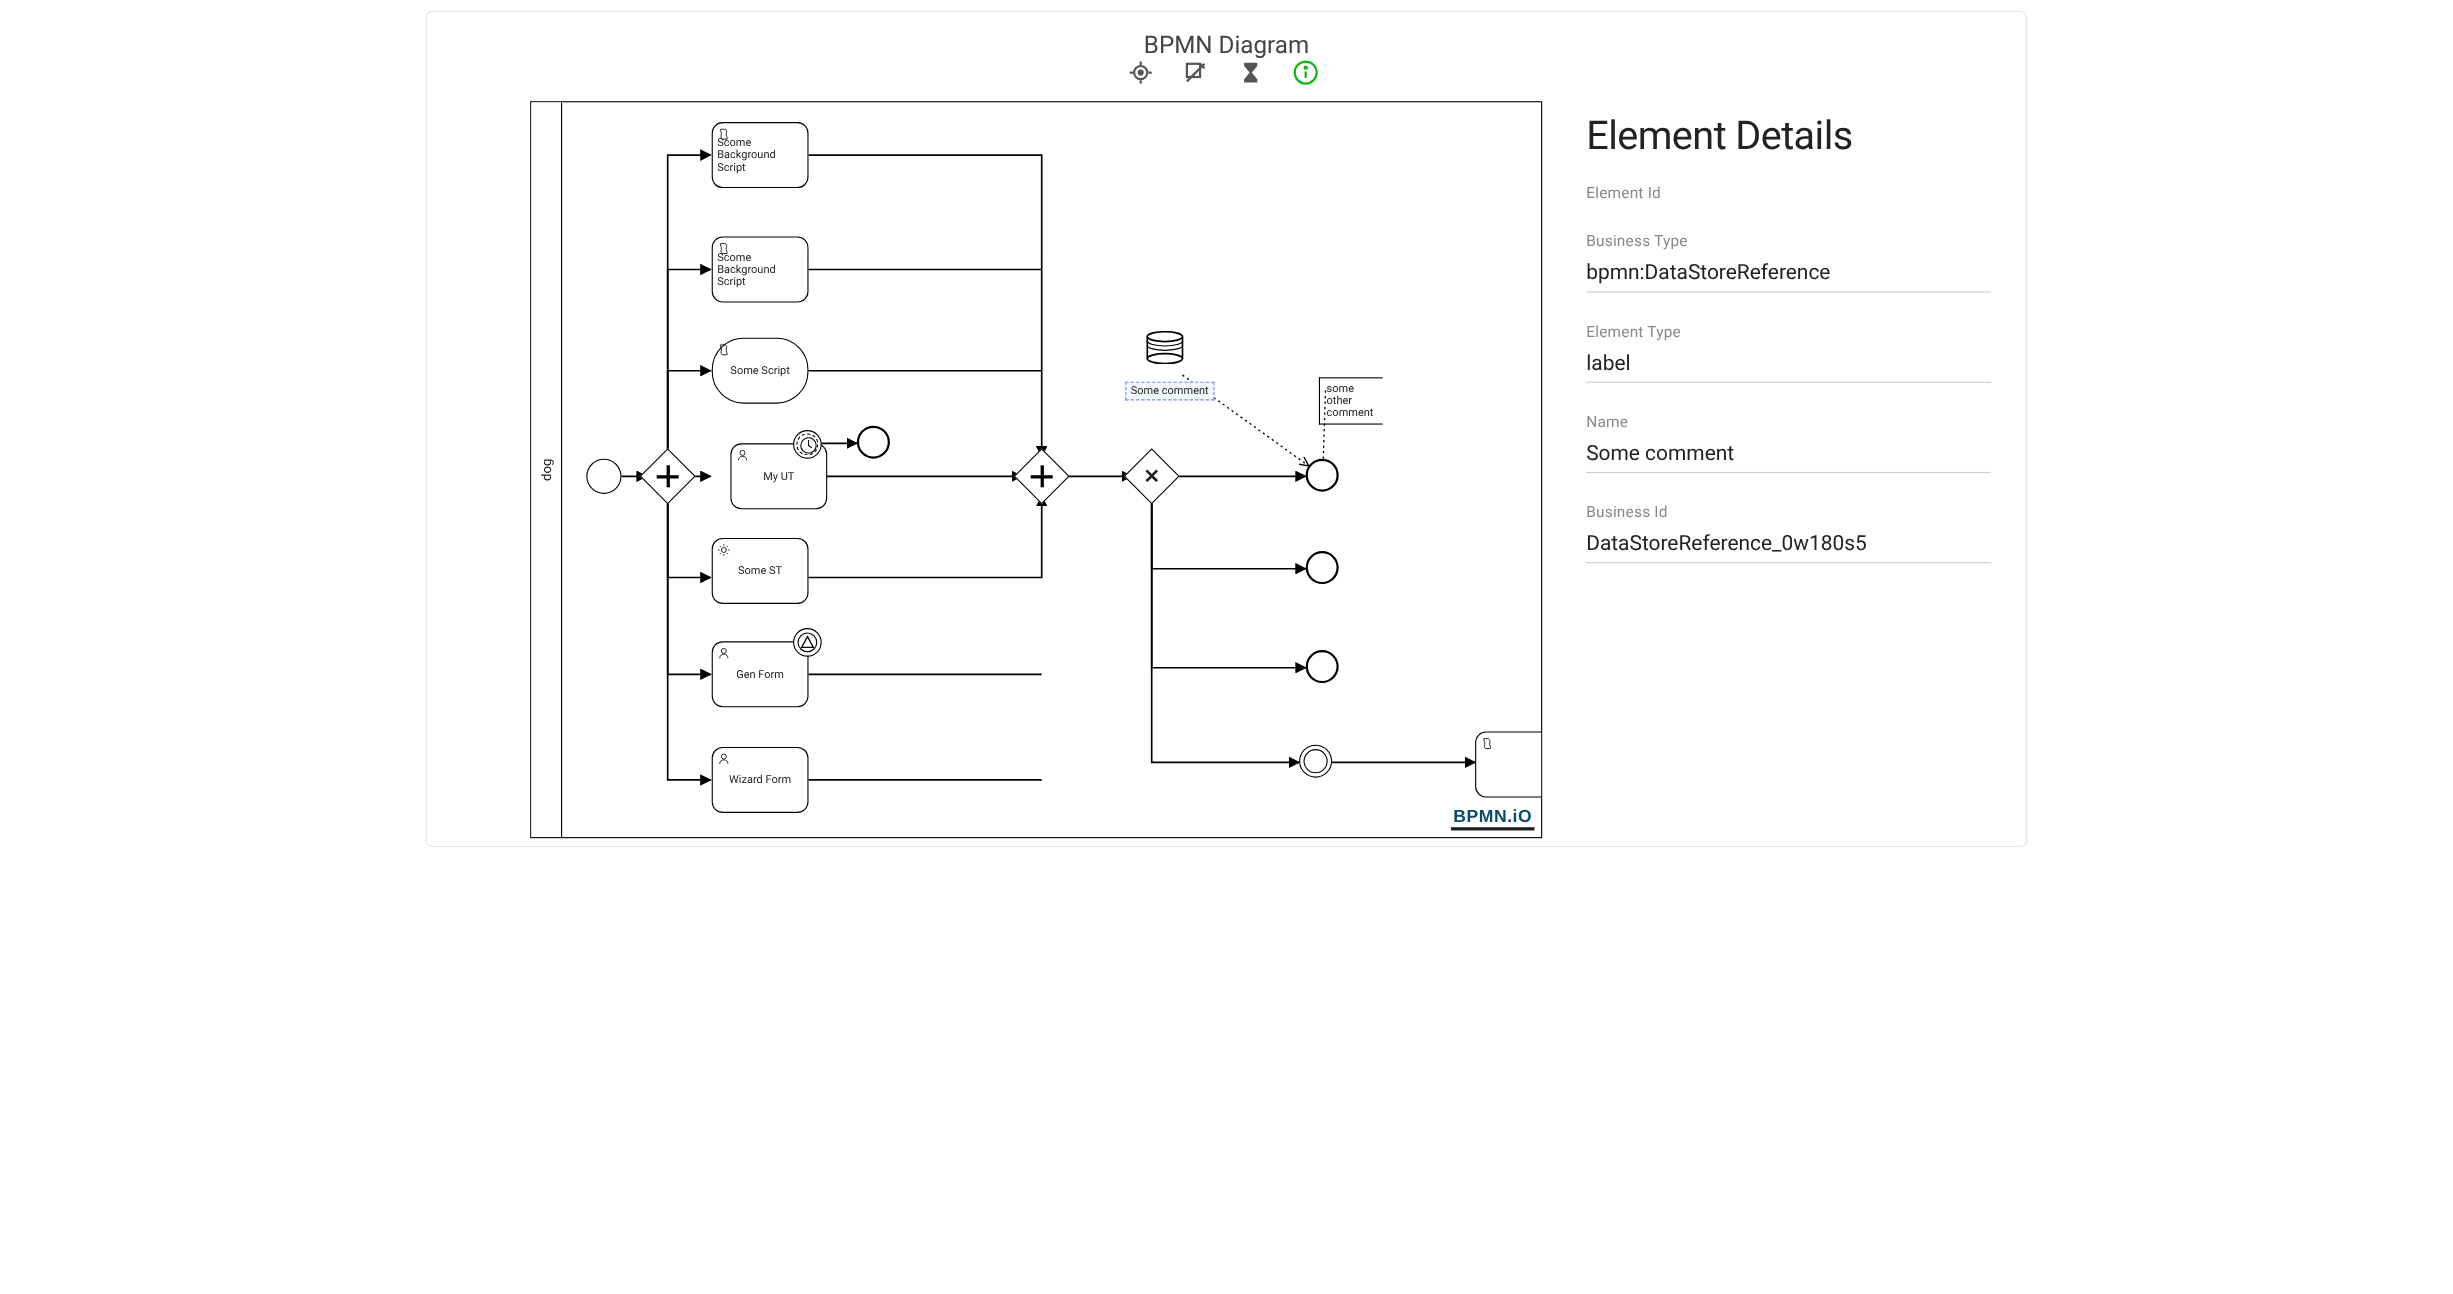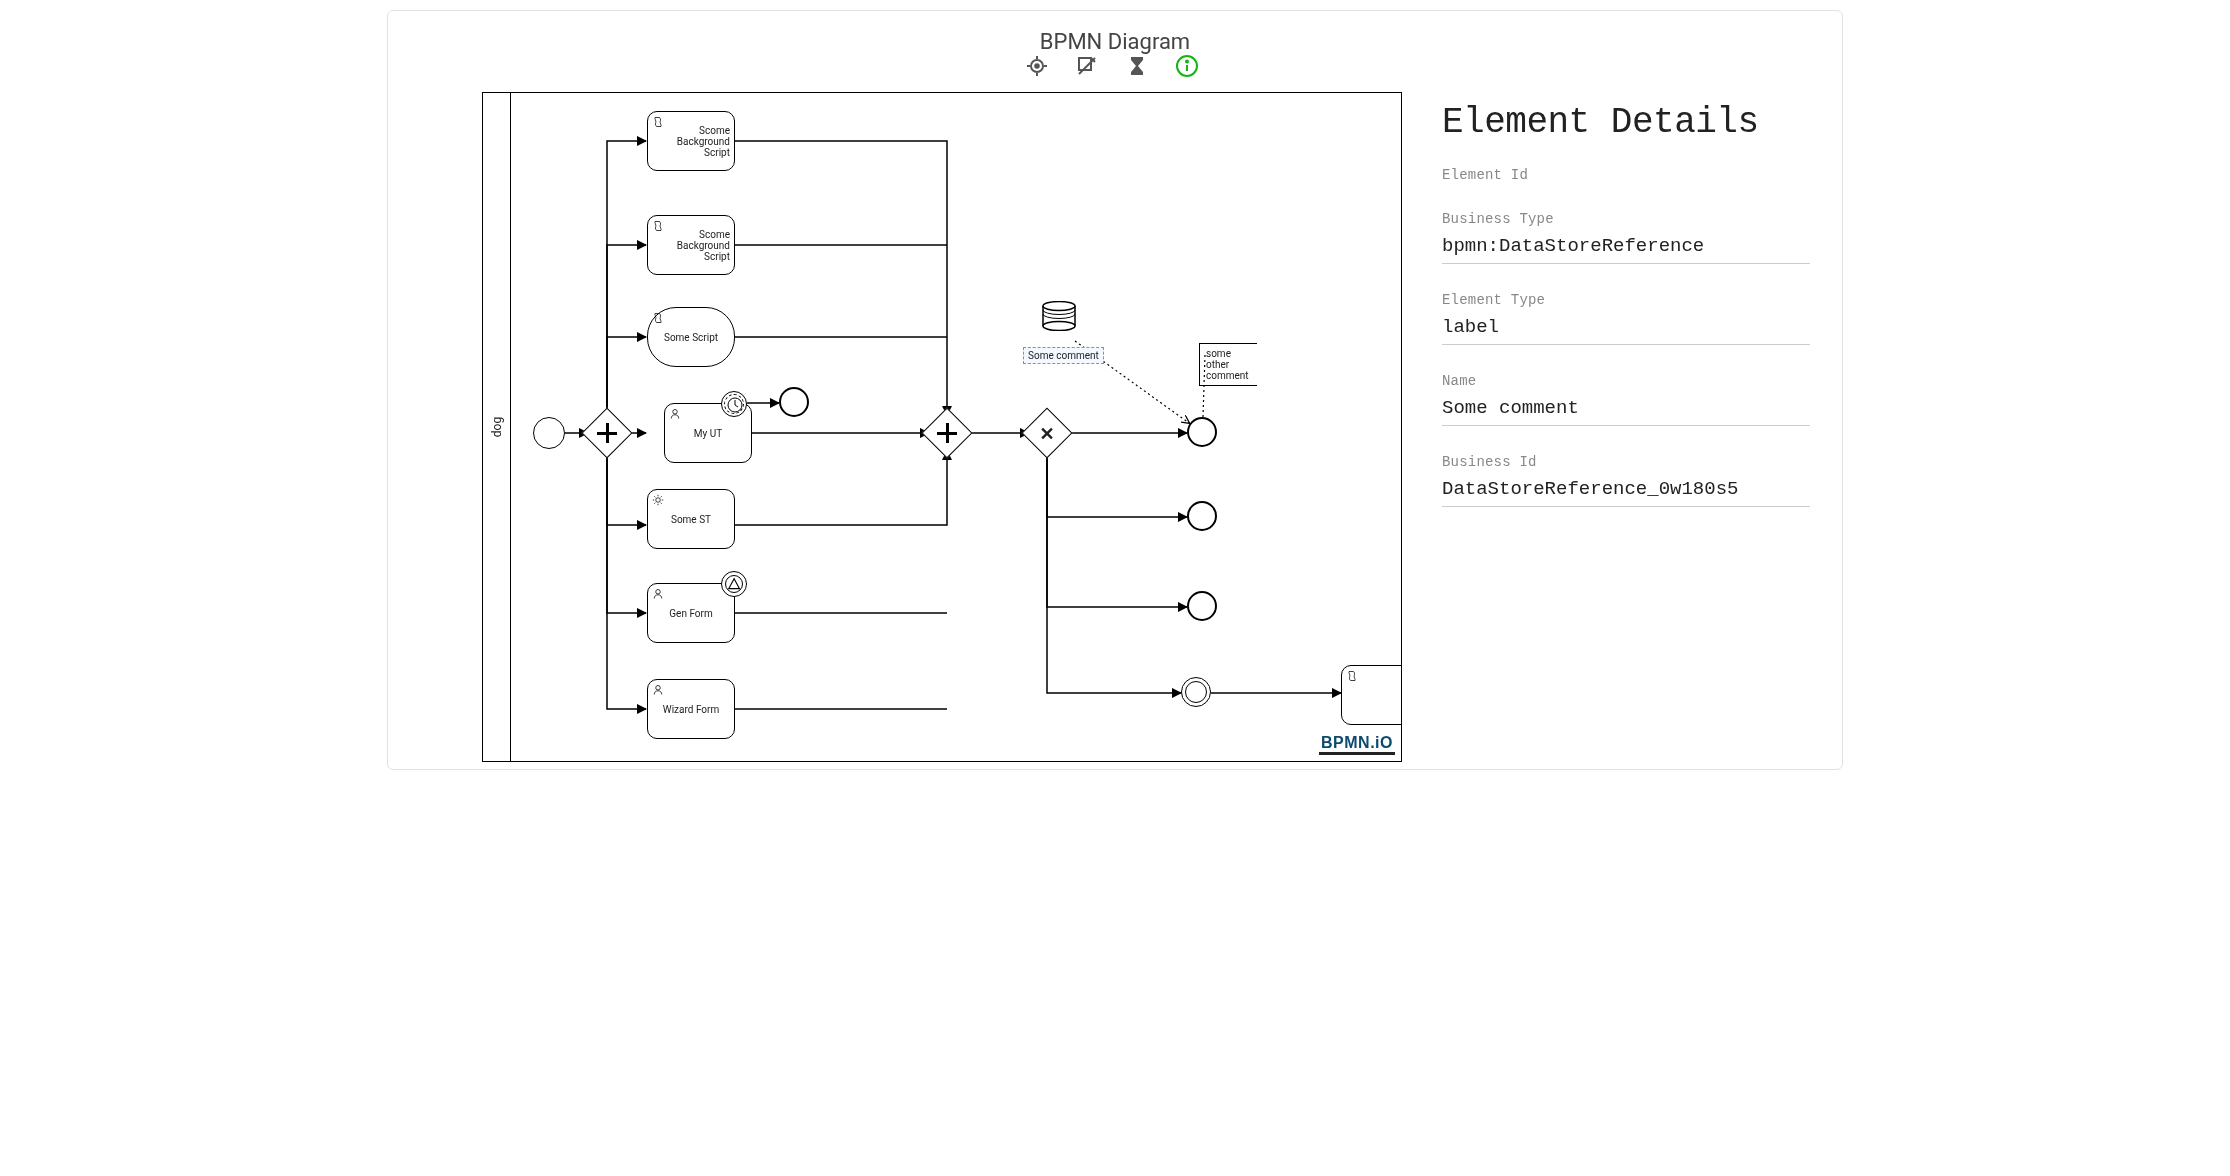--- a/index.html
+++ b/index.html
@@ -5,30 +5,30 @@
   * { box-sizing: border-box; }
   html, body { margin: 0; padding: 0; font-family: -apple-system, BlinkMacSystemFont, "Segoe UI", Roboto, Helvetica, Arial, sans-serif; color: #222; background: #fff; }
   .page { width: 1486px; height: 784px; margin: 0 auto; }
   .card { border: 1px solid #e2e2e2; border-radius: 6px; margin: 10px 15px; padding: 8px 14px 0 14px; position: relative; height: 760px; overflow: hidden; }
   .card-header { display: flex; align-items: center; justify-content: space-between; padding: 10px 8px 10px 8px; flex-direction: column; }
   .card-title { font-size: 22px; color: #444; font-weight: 400; }
   .toolbar { display: flex; gap: 26px; align-items: center; padding-right: 6px; }
   .toolbar svg { width: 24px; height: 24px; cursor: pointer; }
   .content { display: flex; gap: 20px; height: 690px;}
   .canvas-wrap { position: relative; flex: 0 0 920px; height: 670px; border: 1px solid #000; margin-left: 80px; overflow: hidden; background:#fff;}
-  .sidepanel { flex: 1 1 auto; padding: 10px 18px 0 20px; font-family: Liberation Mono, monospace; }
+  .sidepanel { flex: 1 1 auto; padding: 10px 18px 0 20px; }
   .sp-title { font-size: 36px; font-weight: 400; color: #222; margin: 0 0 24px 0; letter-spacing: -0.5px;}
   .field { margin-bottom: 28px; }
   .field-label { font-size: 14px; color: #888; margin-bottom: 4px; letter-spacing: 0.2px;}
   .field-value { font-size: 19px; color: #222; border-bottom: 1px solid #ccc; padding: 4px 0 6px 0; min-height: 28px;}
   
   .lane-label { position:absolute; left:0; top:0; bottom:0; width:28px; border-right:1px solid #000; background:#fff;}
   .lane-label span { position:absolute; left:50%; top:50%; transform: translate(-50%,-50%) rotate(-90deg); font-size:12px; color:#222; }
   .node { position:absolute; background:#fff; }
-  .task { width:88px; height:60px; border:1.5px solid #000; border-radius:10px; font-size:10px; display:flex; align-items:center; justify-content:center; text-align:right; padding:4px; }
+  .task { width:88px; height:60px; border:1.5px solid #000; border-radius:10px; font-size:10px; display:flex; align-items:center; justify-content:center; text-align:left; padding:4px; }
   .task-icon { position:absolute; left:4px; top:4px; width:12px; height:12px; }
   .event-circle { width:32px; height:32px; border:1.5px solid #000; border-radius:50%; }
   .end-event { width:30px; height:30px; border:2.5px solid #000; border-radius:50%; }
   .intermediate-event { width:30px; height:30px; border:1.5px solid #000; border-radius:50%; position:relative;}
   .intermediate-event::after{content:"";position:absolute;inset:3px;border:1.5px solid #000;border-radius:50%;}
   .gateway { width:36px; height:36px; border:1.5px solid #000; transform: rotate(45deg); background:#fff; }
   .gateway.parallel::after { content:""; position:absolute; left:50%; top:50%; width:20px; height:20px; transform:translate(-50%,-50%) rotate(-45deg); background:
       linear-gradient(#000,#000) center/3px 20px no-repeat,
       linear-gradient(#000,#000) center/20px 3px no-repeat; }
   .gateway.exclusive::after { content:"✕"; position:absolute; left:50%; top:50%; transform:translate(-50%,-50%) rotate(-45deg); font-size:18px; font-weight:700; }

